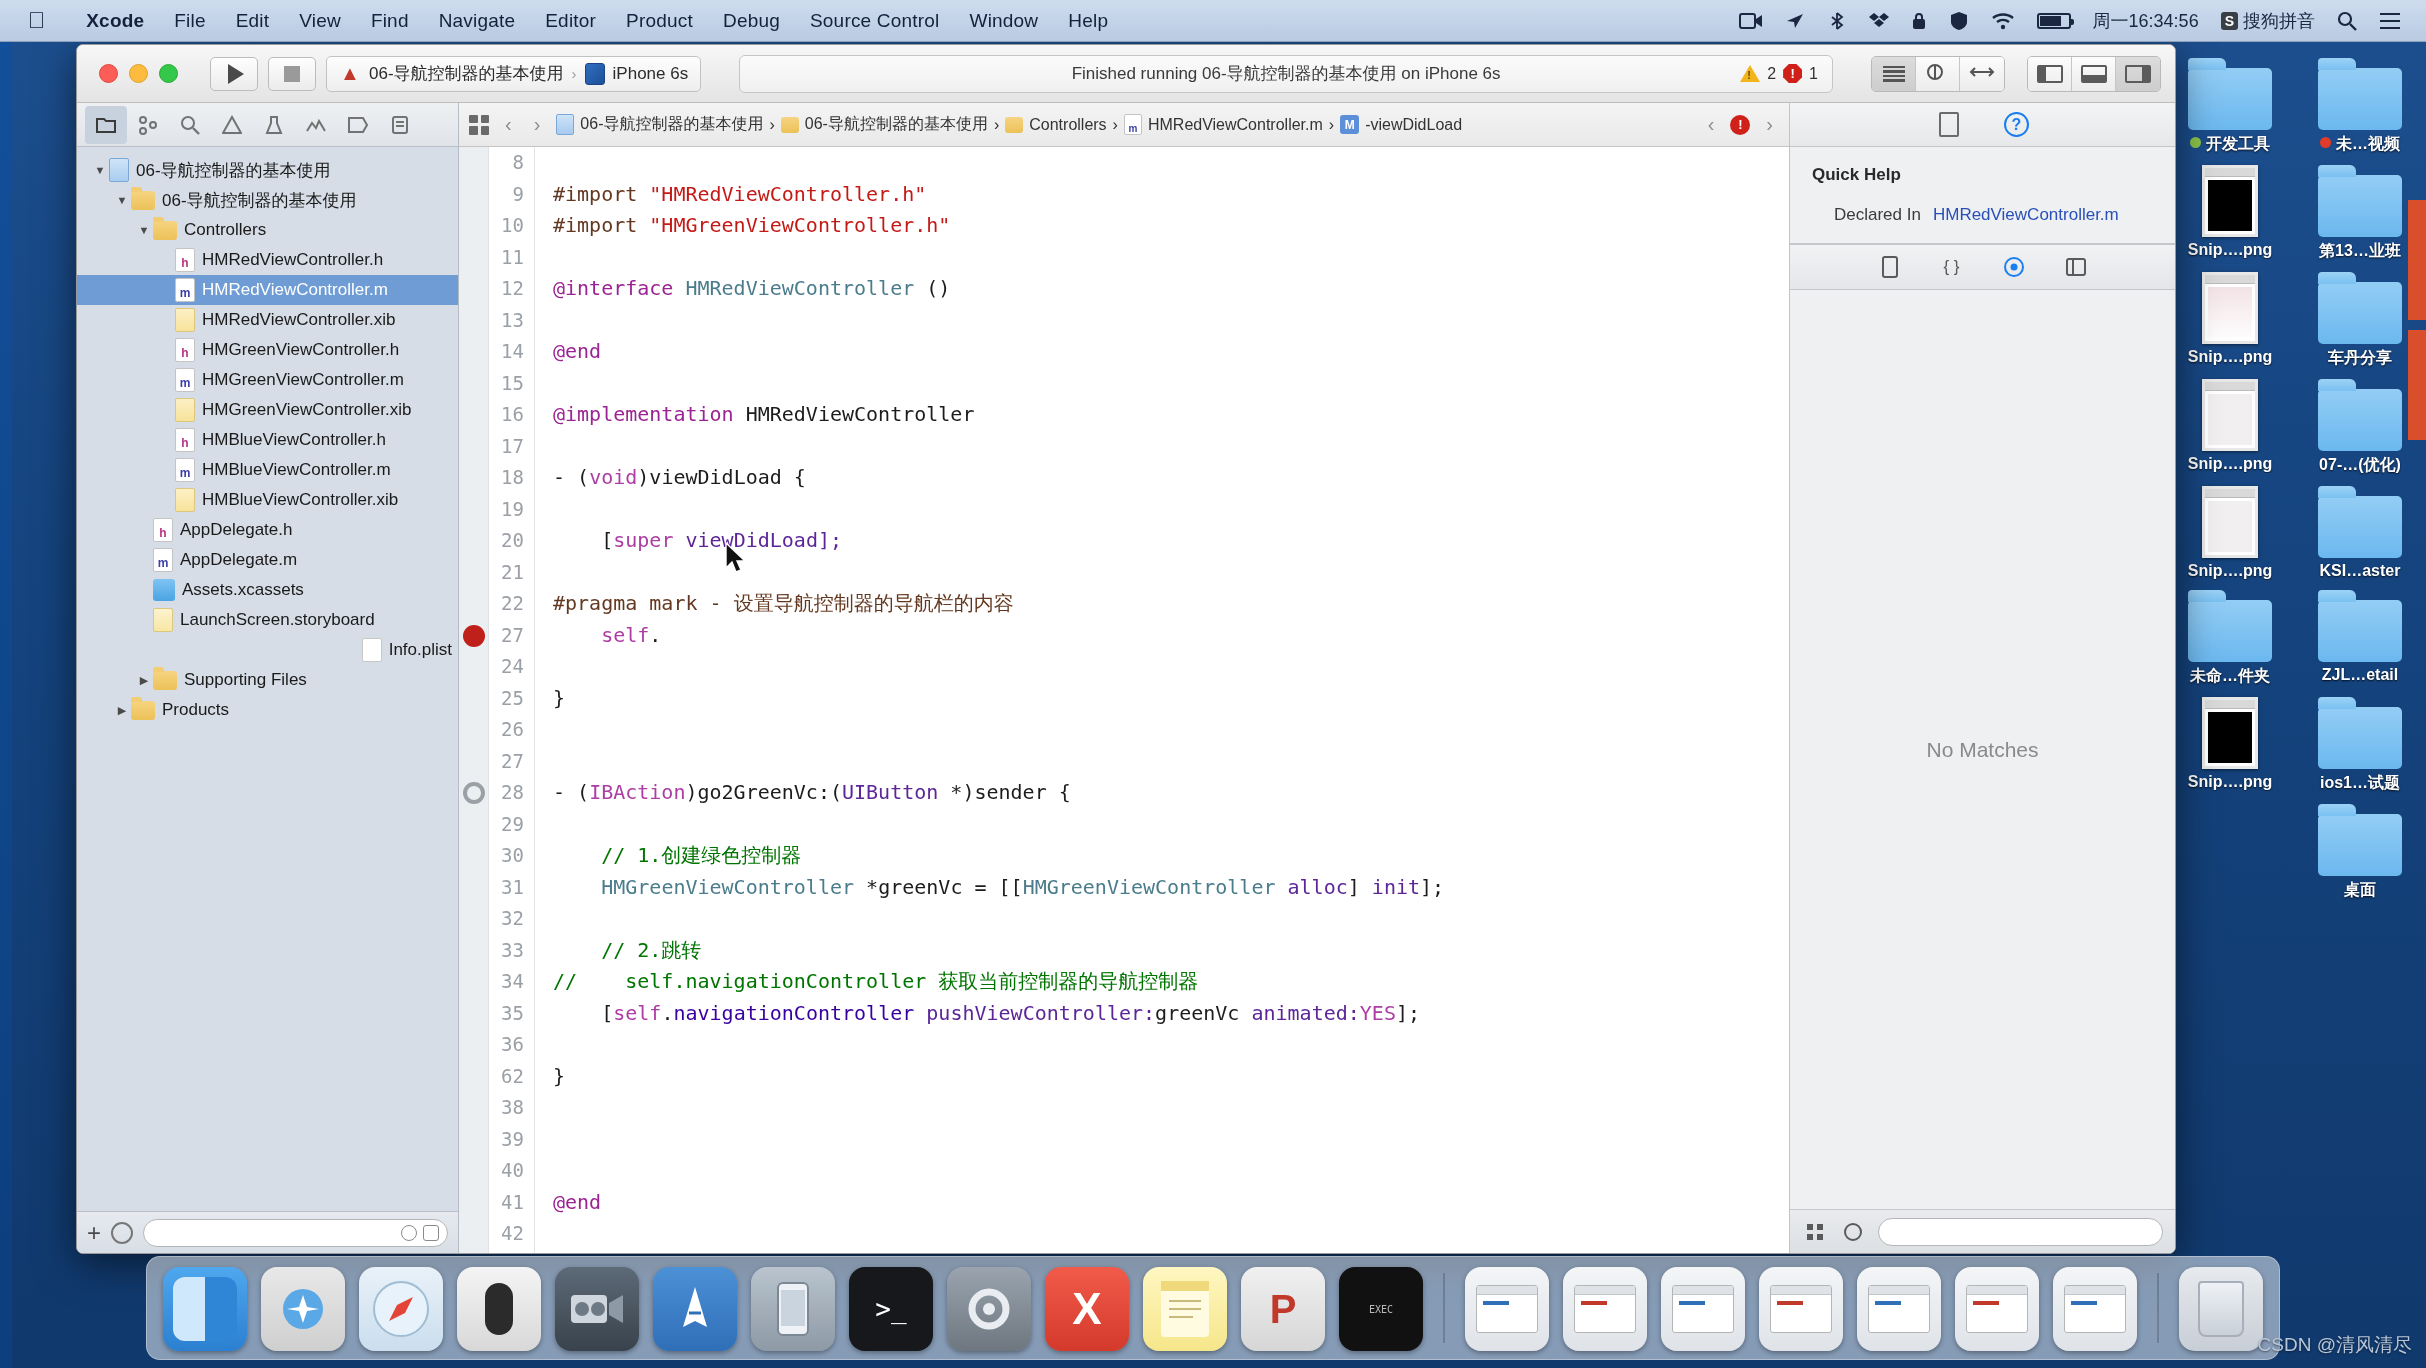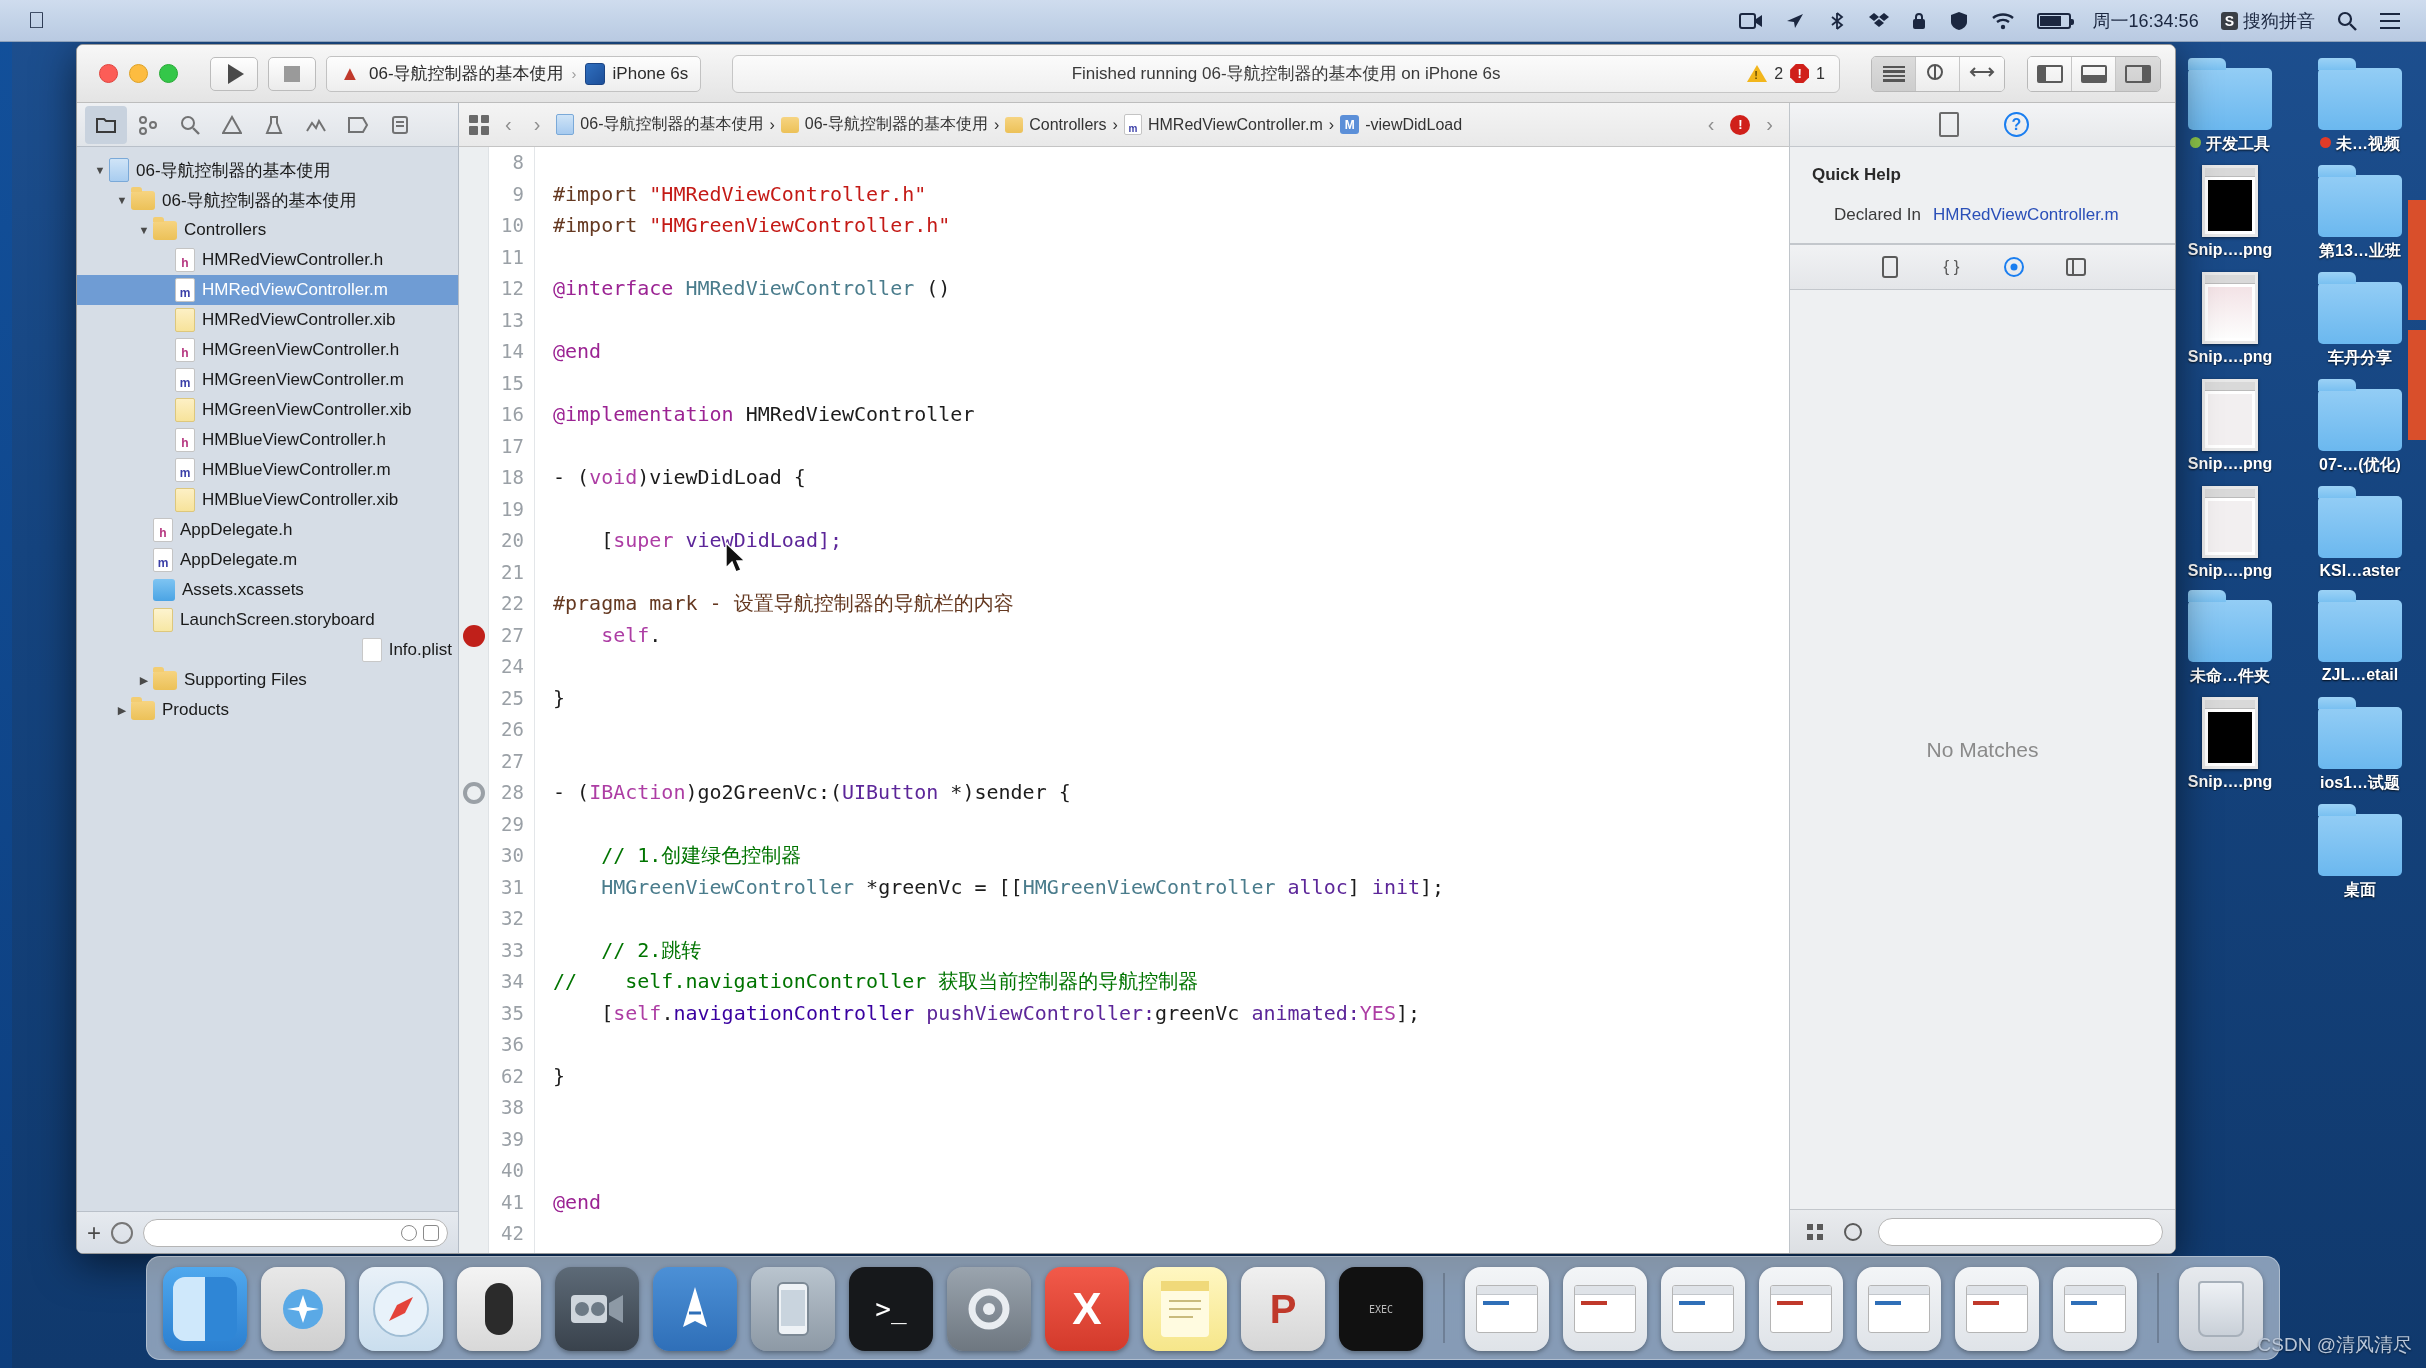--- a/index.html
+++ b/index.html
@@ -135,21 +135,21 @@
   .xc-logo{
     width:22px;height:22px;display:flex;align-items:center;justify-content:center;
     font-size:20px;color:#c0392b;font-weight:bold;
   }
   .dev-ico{
     width:20px;height:22px;border-radius:3px;
     background:linear-gradient(135deg,#2f6fbf,#1d4f99);
     border:1px solid #1b4585;
   }
   #status-field {
-    flex:1; margin:0 21px; height:38px;
+    flex:1; margin:0 28px; height:38px;
     background:linear-gradient(180deg,#fbfbfb,#f0f0f0);
     border:1px solid #c6c6c6; border-radius:6px;
     display:flex; align-items:center; justify-content:center; position:relative;
     font-size:17px; color:#3a3a3a;
   }
   .badges { position:absolute; right:14px; display:flex; align-items:center; gap:7px; font-size:16px; color:#333;}
   .warn-tri {
     width:0;height:0;border-left:10px solid transparent;border-right:10px solid transparent;
     border-bottom:17px solid #f2b61c; position:relative;
   }
@@ -485,20 +485,34 @@
     <div class="dicon">
       <div class="glyph">
         <div class="folder"></div>
       </div>
       <div class="label">桌面</div>
     </div>
   </div>
 
 <div id="menubar">
   <span class="apple"></span>
+  <span id="menu-items" style="display:flex;align-items:center;">
+      <span class="mi bold">Xcode</span>
+      <span class="mi">File</span>
+      <span class="mi">Edit</span>
+      <span class="mi">View</span>
+      <span class="mi">Find</span>
+      <span class="mi">Navigate</span>
+      <span class="mi">Editor</span>
+      <span class="mi">Product</span>
+      <span class="mi">Debug</span>
+      <span class="mi">Source Control</span>
+      <span class="mi">Window</span>
+      <span class="mi">Help</span>
+    </span>
   <span class="spacer"></span>
   <span class="status">
     <span class="si">
       <svg width="24" height="18" viewBox="0 0 24 18">
           <rect x="1" y="2" width="15" height="14" rx="2" fill="none" stroke="#1b2740" stroke-width="2"></rect>
           <path d="M17 7 L23 3 L23 15 L17 11 Z" fill="#1b2740"></path>
         </svg>
     </span>
     <span class="si">
       <svg width="20" height="18" viewBox="0 0 20 18">

